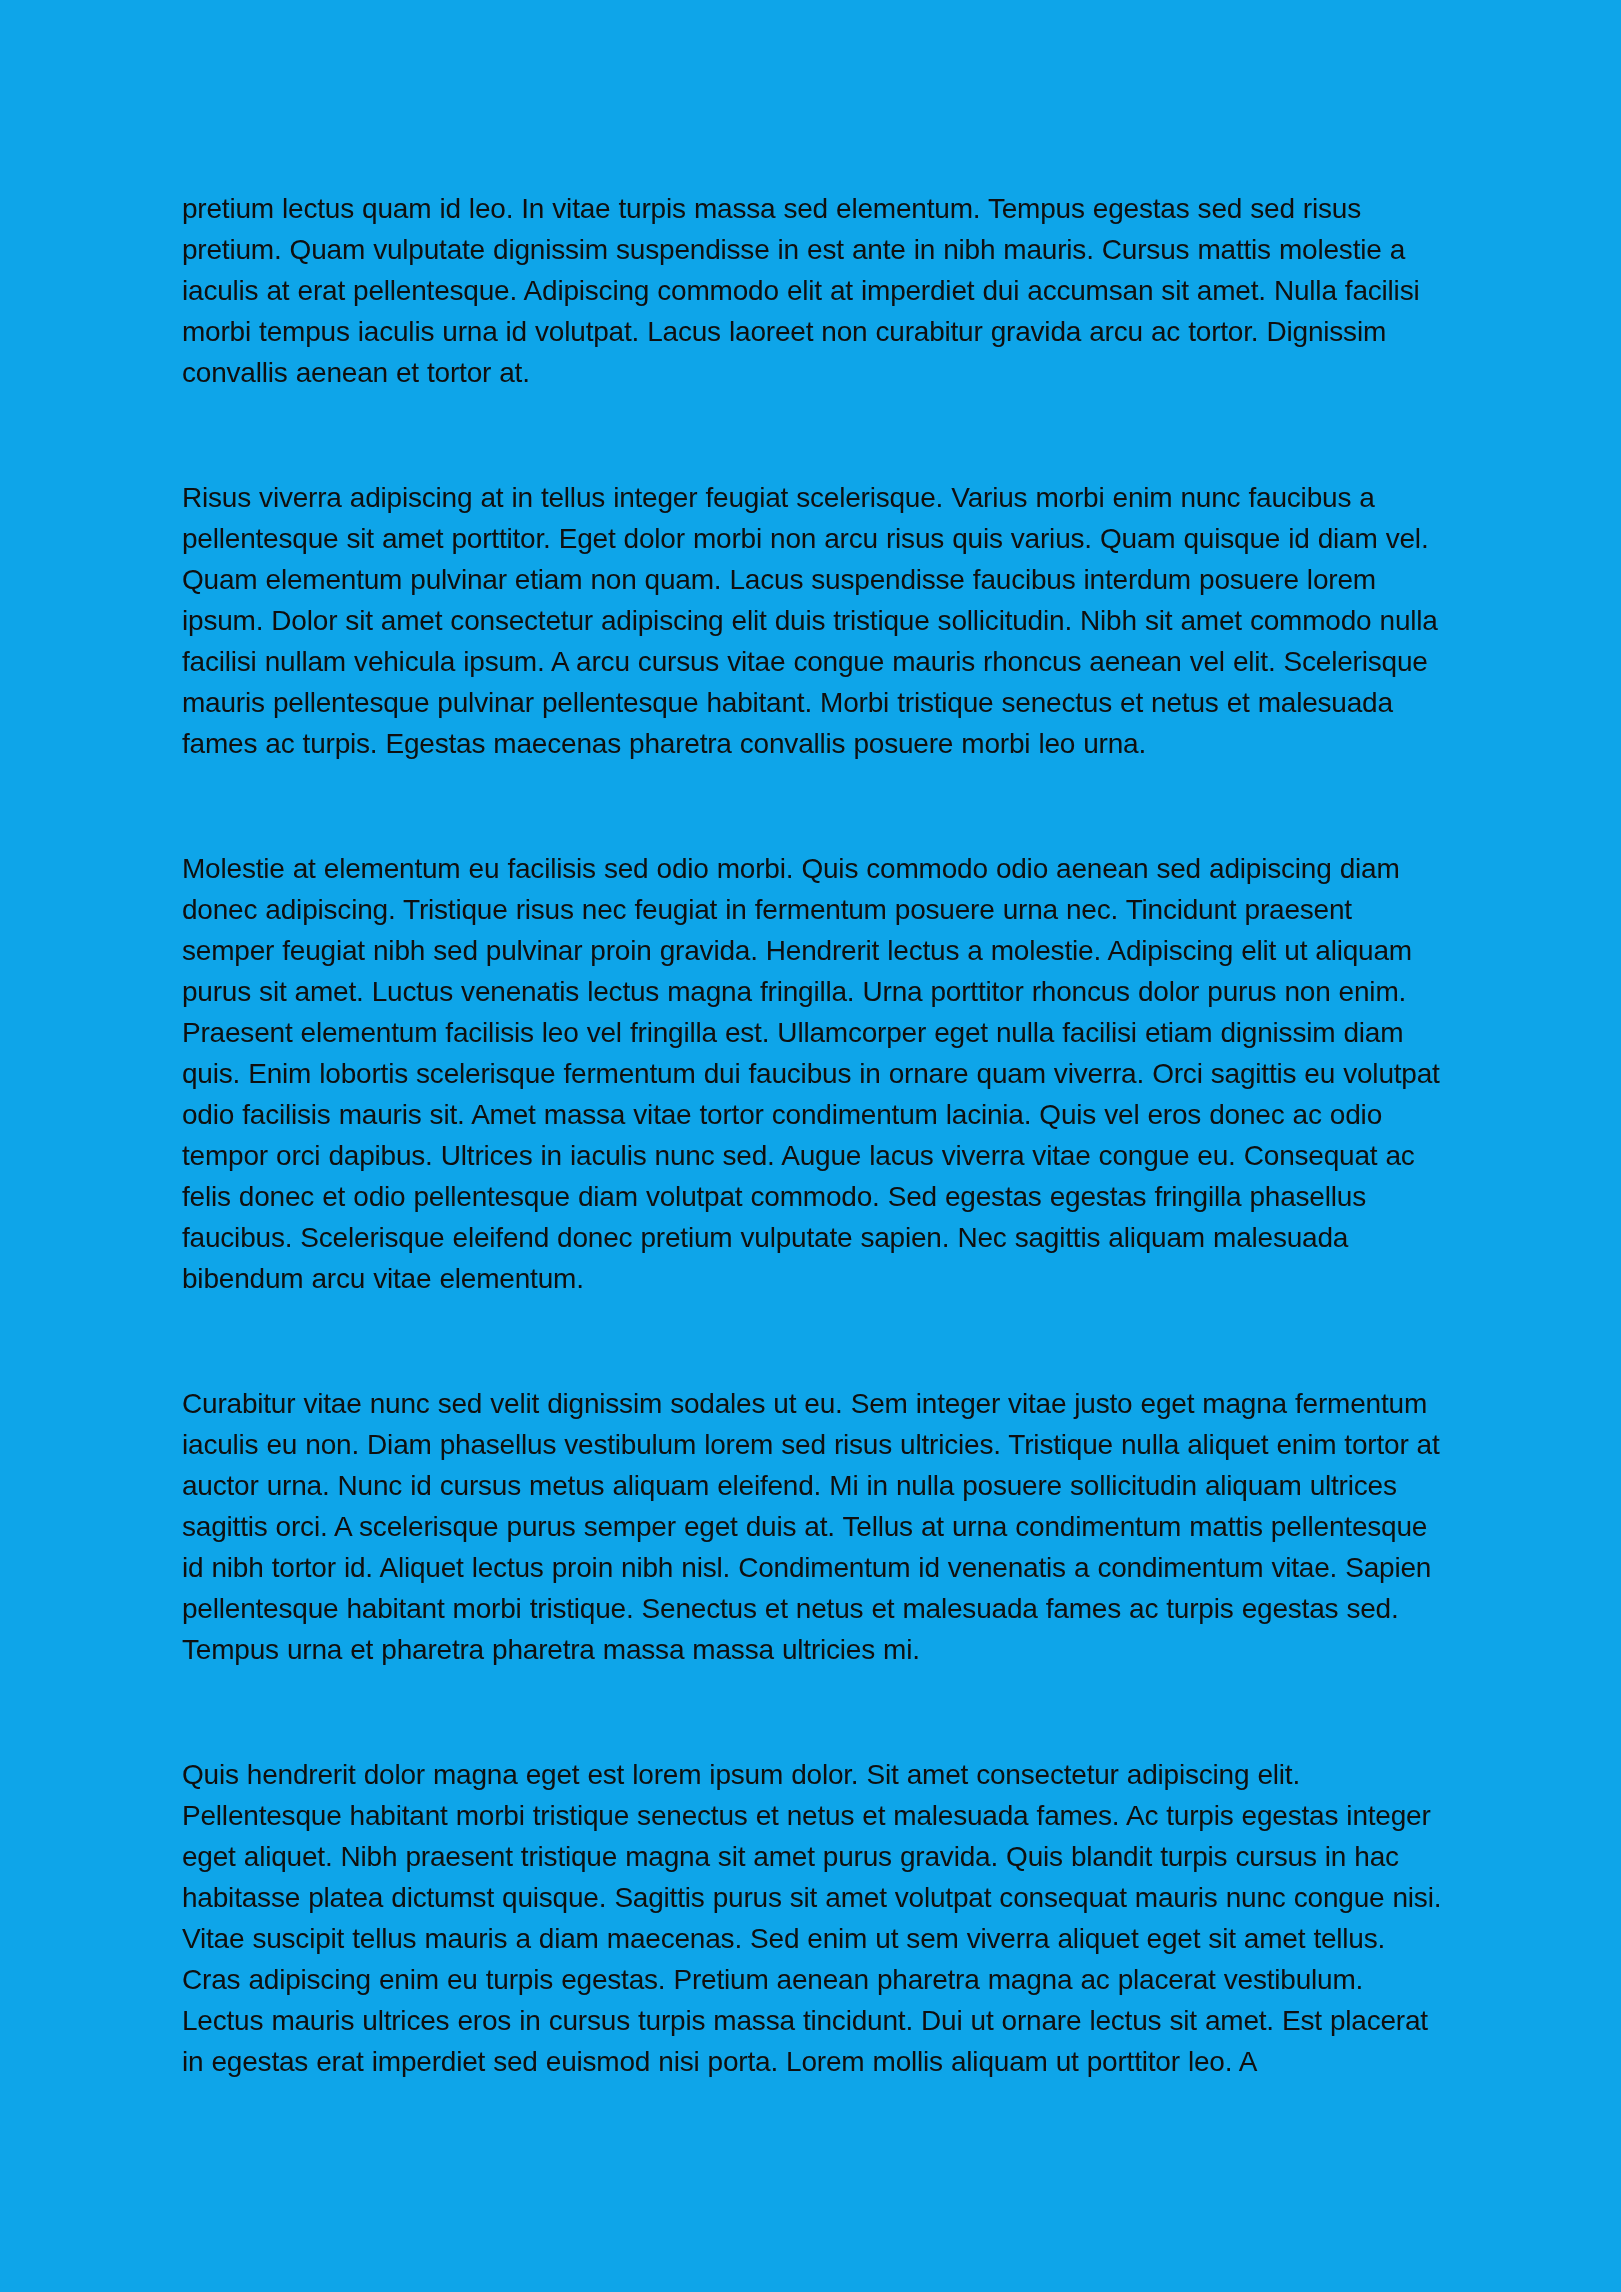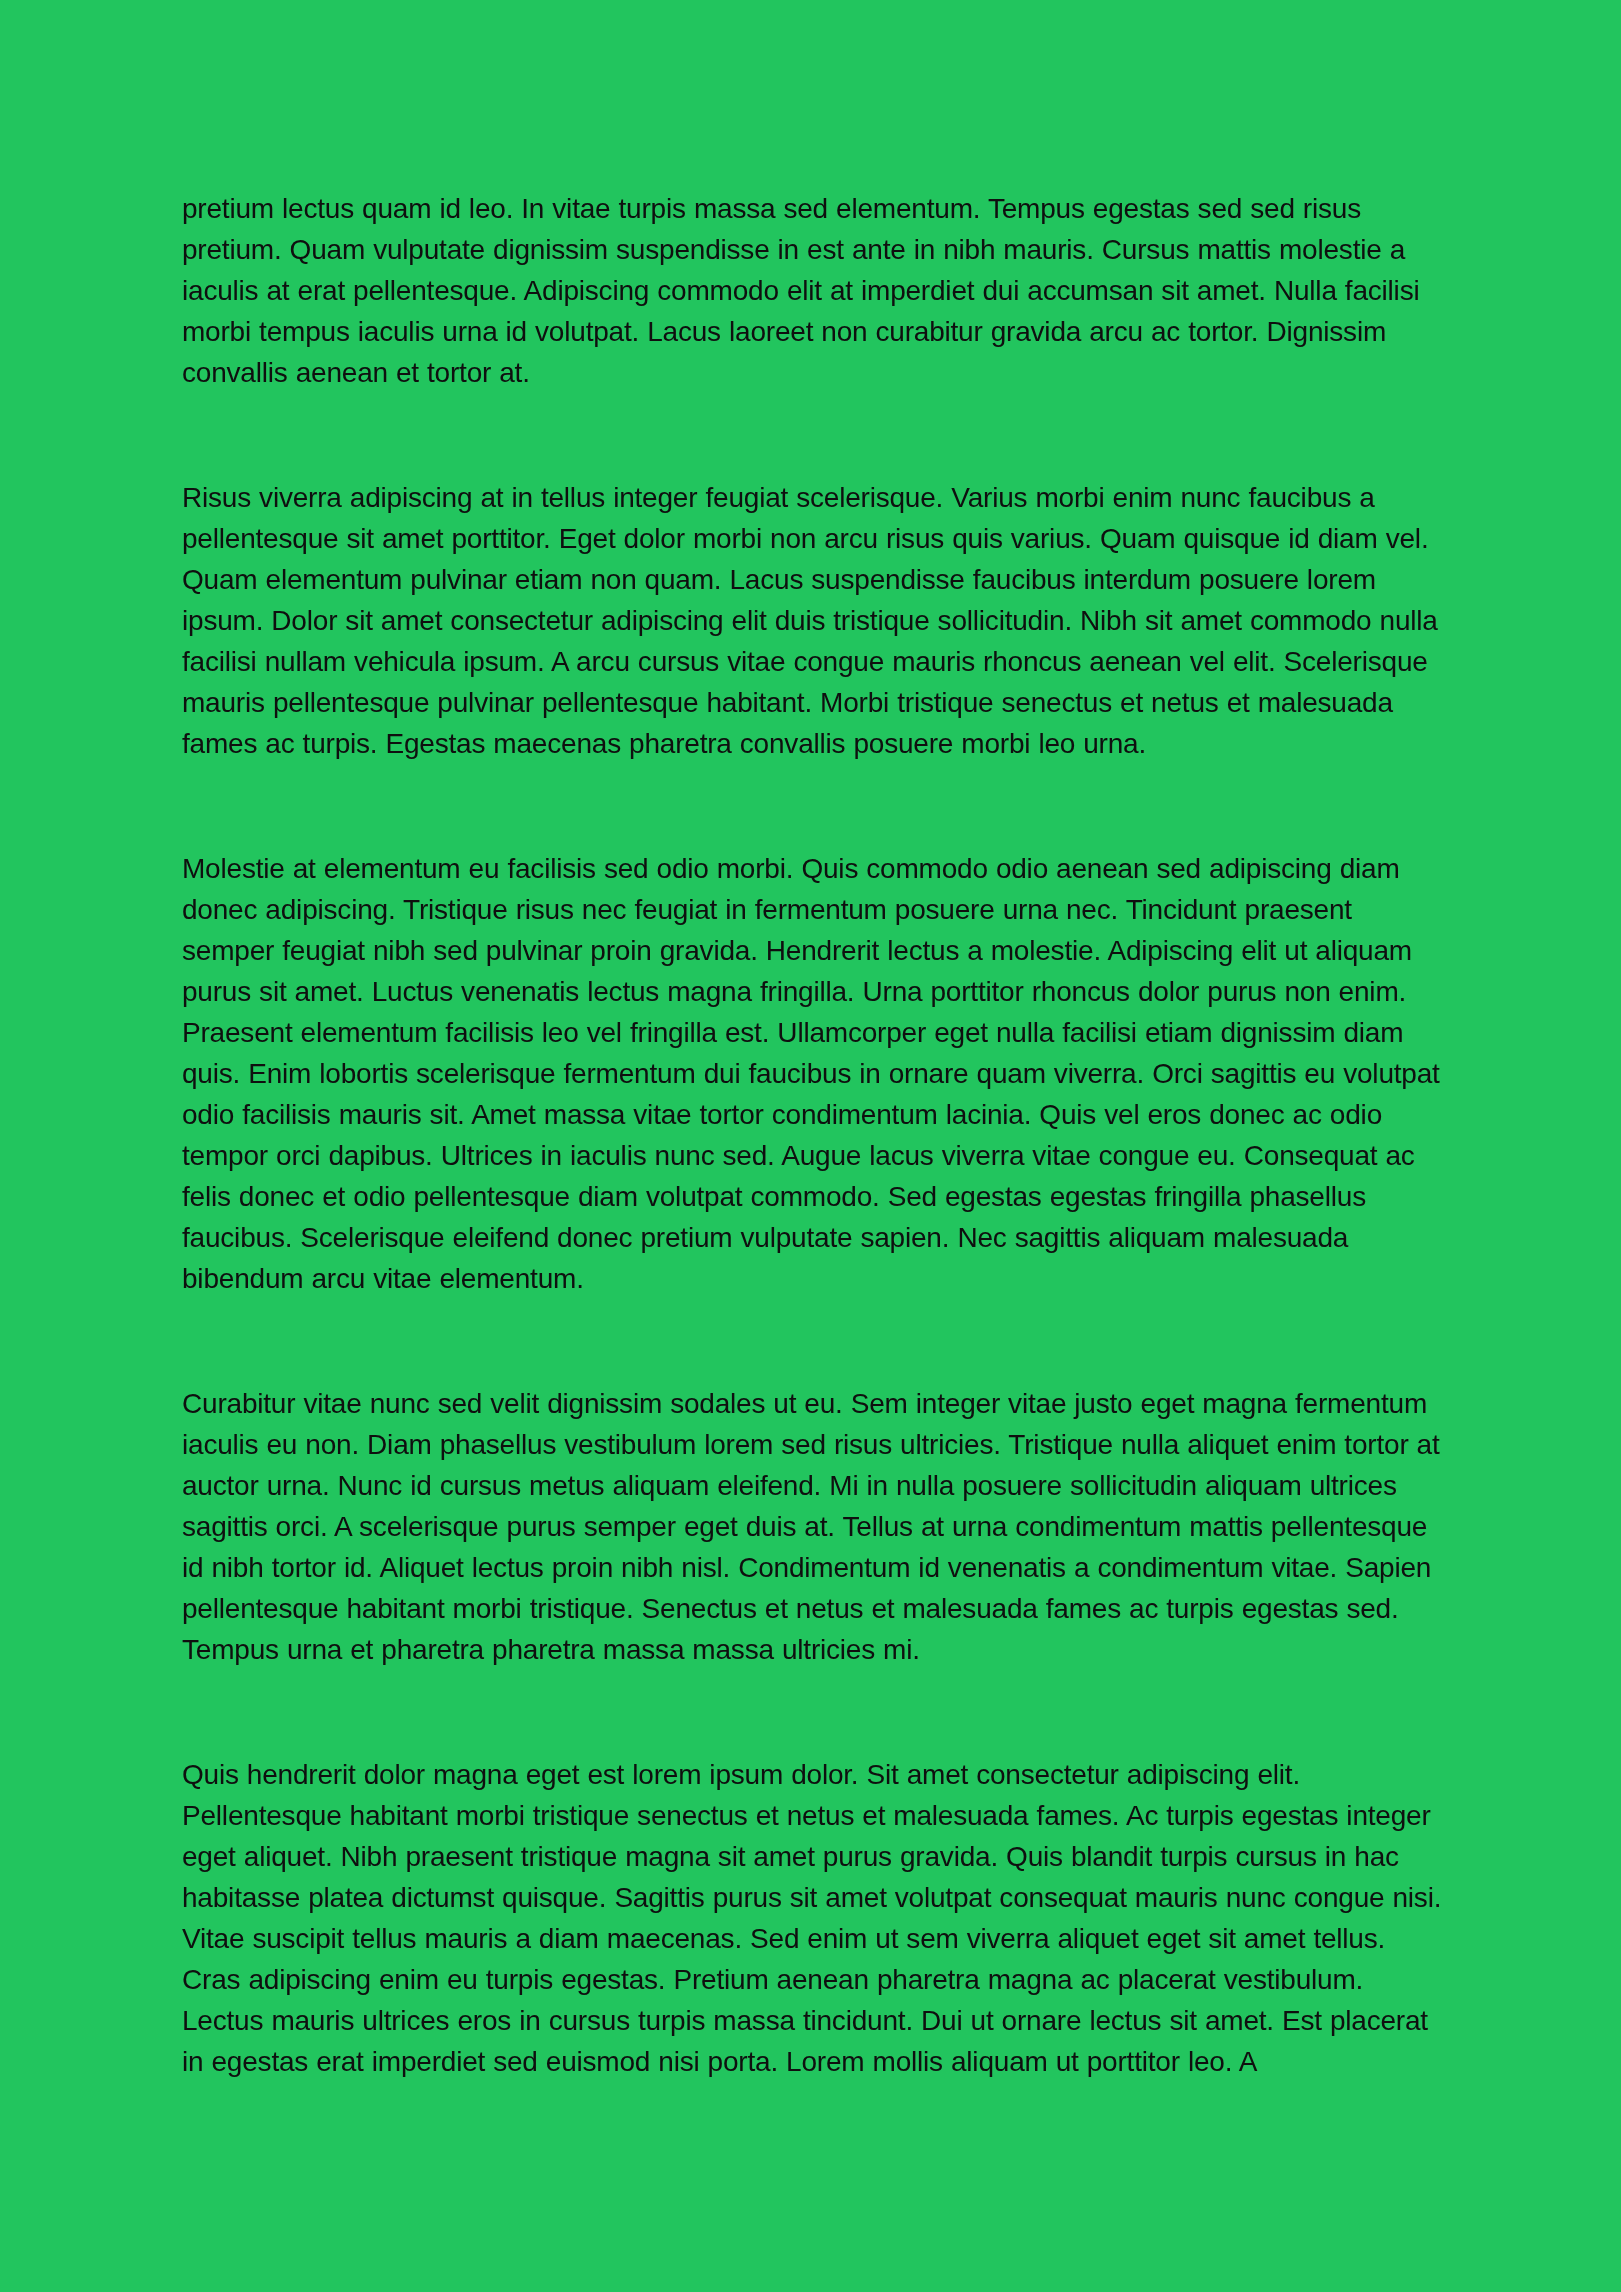--- a/index.html
+++ b/index.html
@@ -10,21 +10,21 @@
   body {
     width: 1621px;
     height: 2293px;
     position: relative;
     font-family: "Liberation Sans", "DejaVu Sans", sans-serif;
   }
   .page {
     box-sizing: border-box;
     width: 1621px;
     height: 2293px;
-    background: #22c55e;
+    background: #0ea5e9;
     padding: 188px 176px 0 182px;
   }
   .page p {
     margin: 0 0 84px 0;
     font-size: 28px;
     line-height: 41px;
     color: #0f0f0f;
     letter-spacing: -0.2px;
     word-spacing: 0.5px;
     text-align: left;

